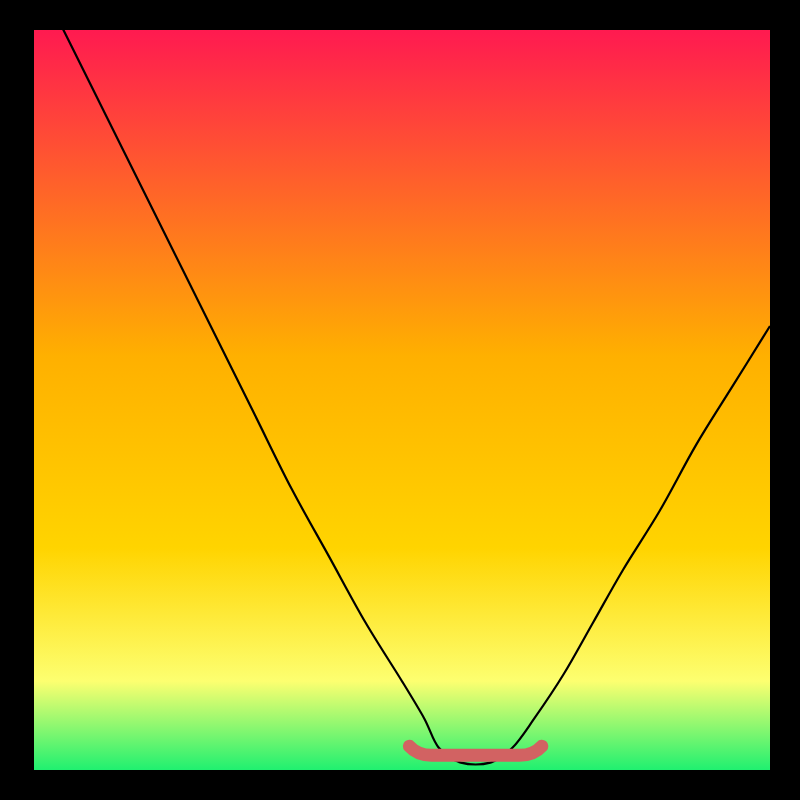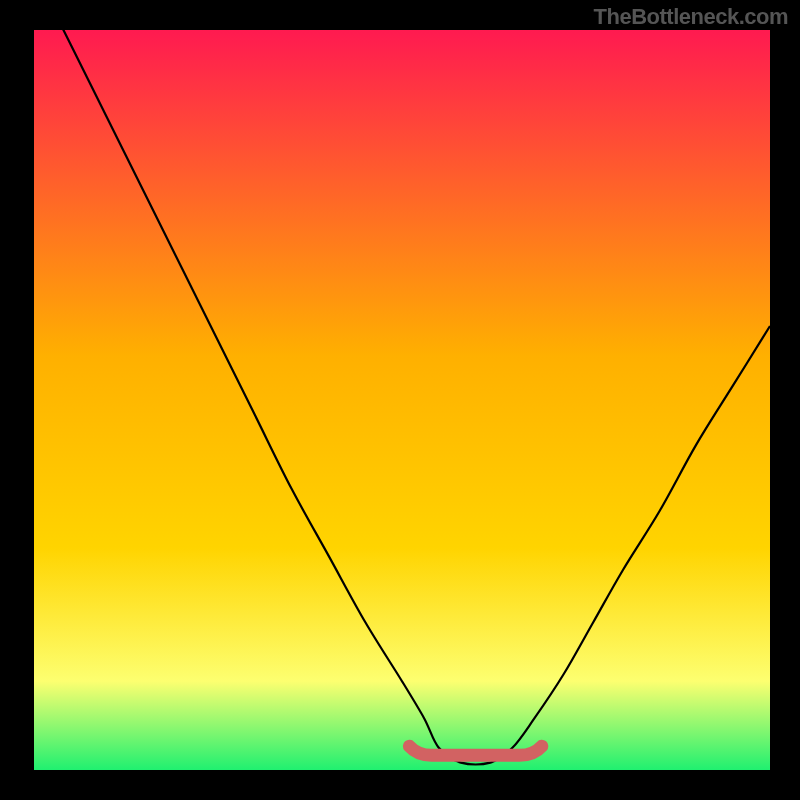--- a/index.html
+++ b/index.html
@@ -38,21 +38,20 @@
     display: block;
     width: 100%;
     height: 100%;
   }
 </style>
 </head>
 <body>
 
 <div class="frame">
 
-  <div class="watermark">TheBottleneck.com</div>
 
   <div class="plot-outer">
     <svg class="plot" viewBox="0 0 736 740" preserveAspectRatio="none">
       <defs>
         <linearGradient id="bggrad" x1="0" y1="0" x2="0" y2="1">
           <stop id="g-top" offset="0%" stop-color="#ff1a50"></stop>
           <stop id="g-mid1" offset="44%" stop-color="#ffb000"></stop>
           <stop id="g-mid2" offset="70%" stop-color="#ffd400"></stop>
           <stop id="g-mid3" offset="88%" stop-color="#fdff70"></stop>
           <stop id="g-bot" offset="100%" stop-color="#20f070"></stop>

